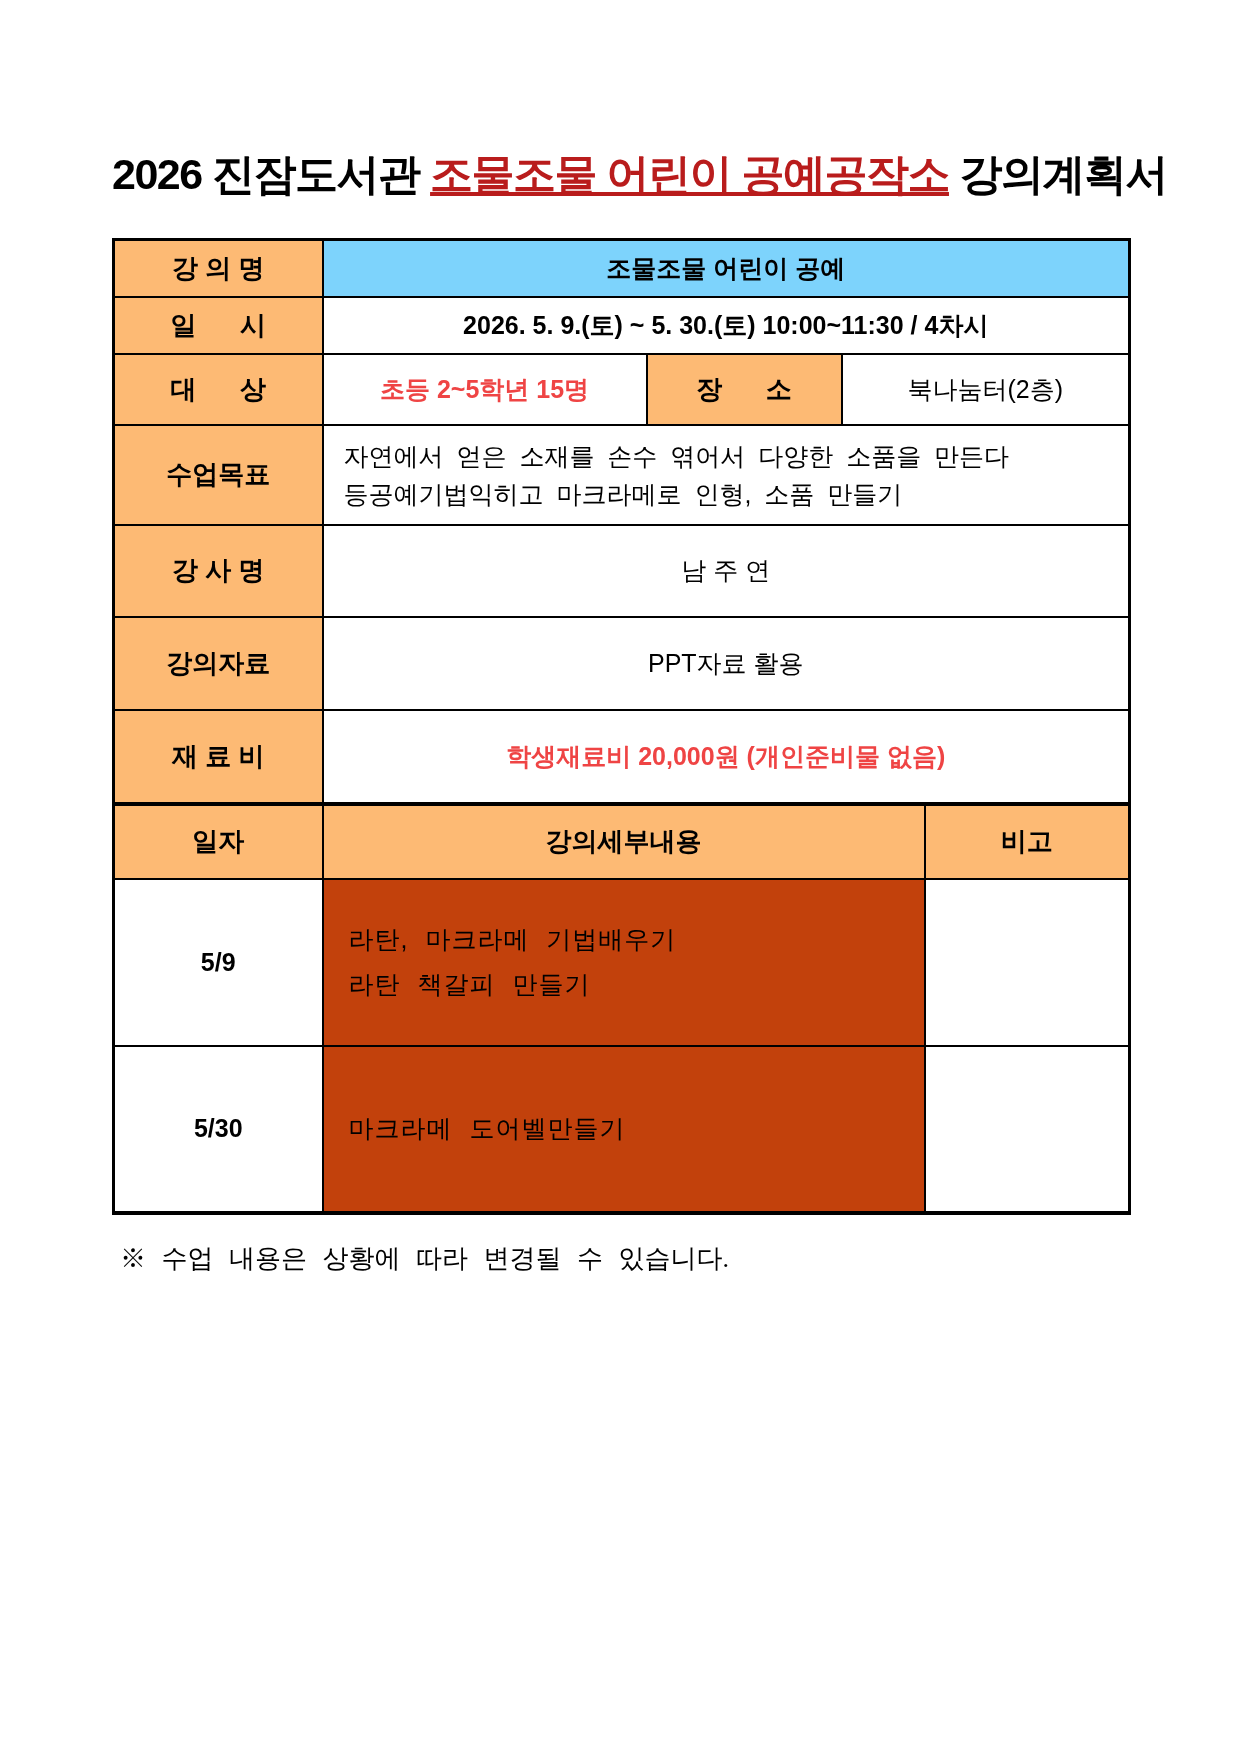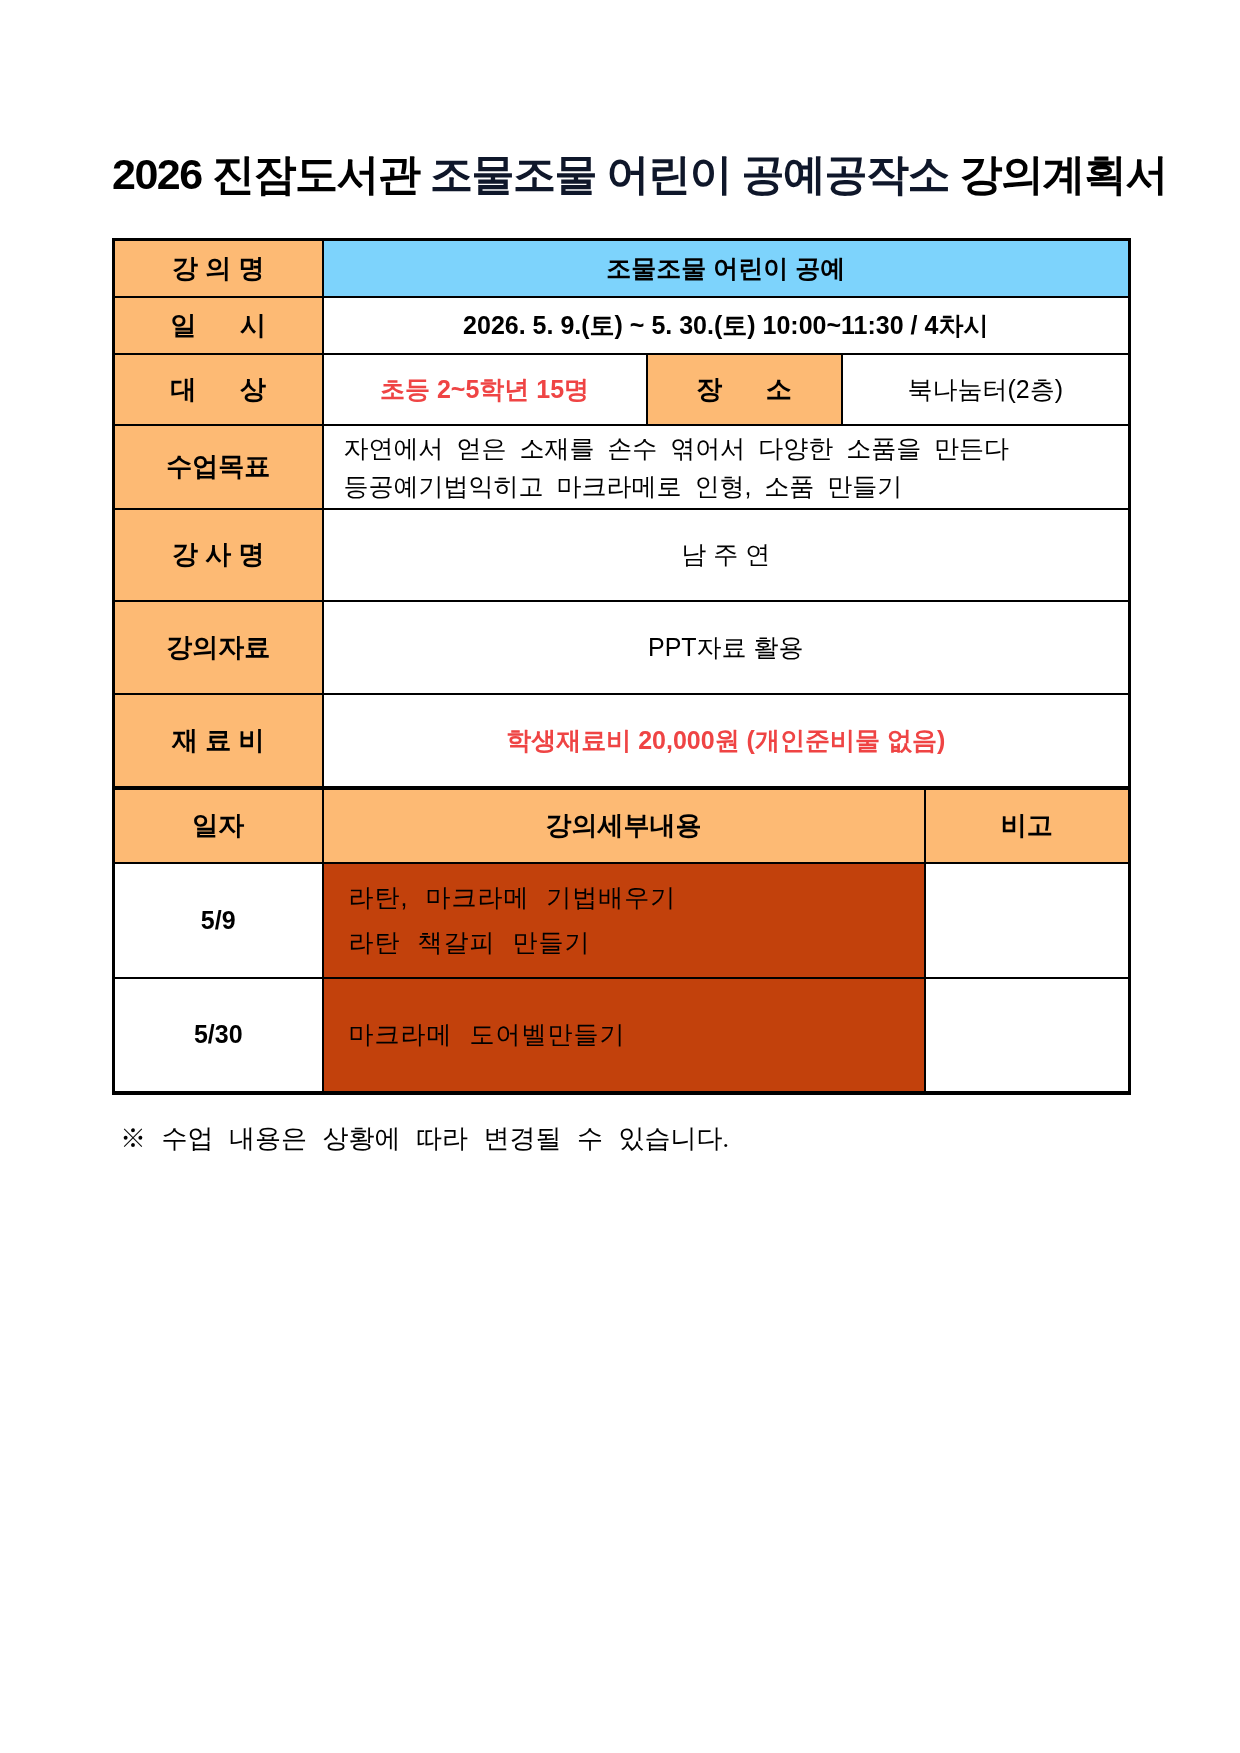--- a/index.html
+++ b/index.html
@@ -24,21 +24,21 @@
   }
   .doc-title {
     text-align: center;
     font-size: 43px;
     font-weight: 800;
     letter-spacing: -1.5px;
     line-height: 52px;
     white-space: nowrap;
     margin-bottom: 38px;
   }
-  .doc-title .hl { color: #0f172a; }
+  .doc-title .hl { color: #b91c1c; text-decoration: underline; }
 
   table {
     border-collapse: collapse;
     table-layout: fixed;
     width: 1016px;
   }
   td {
     border: 2px solid #000000;
     vertical-align: middle;
     padding: 0;
@@ -91,25 +91,25 @@
     font-size: 26px;
     word-spacing: 9px;
     margin-top: 26px;
     padding-left: 8px;
     color: #000000;
   }
 
   
   tr.h57 { height: 57px; }
   tr.h71 { height: 71px; }
-  tr.h82 { height: 84px; }
+  tr.h82 { height: 100px; }
   tr.h92 { height: 92px; }
   tr.h93 { height: 93px; }
   tr.h75 { height: 75px; }
-  tr.h157 { height: 115px; }
+  tr.h157 { height: 167px; }
 </style>
 </head>
 <body>
 
 <div class="page">
   <div class="content">
 
     <div class="doc-title">
       <span>2026 진잠도서관 </span><span class="hl">조물조물 어린이 공예공작소</span><span> 강의계획서</span>
     </div>

